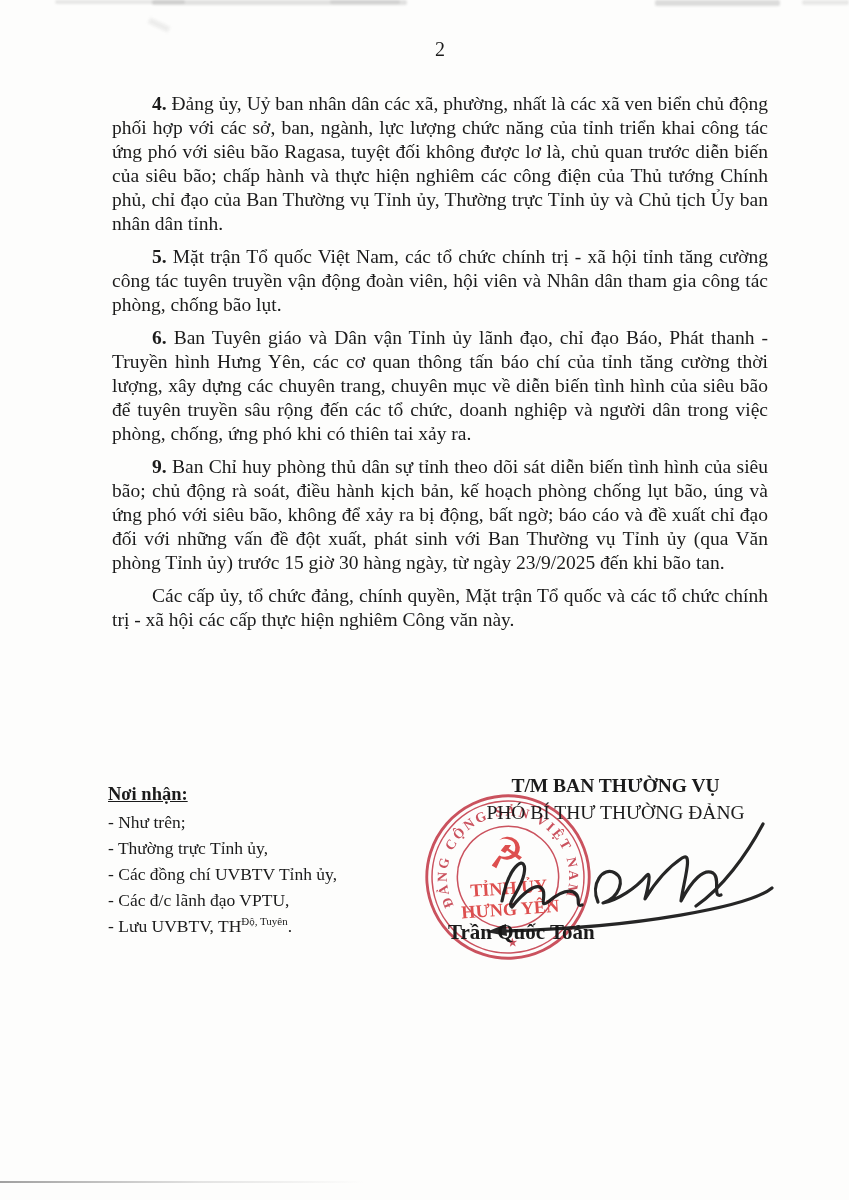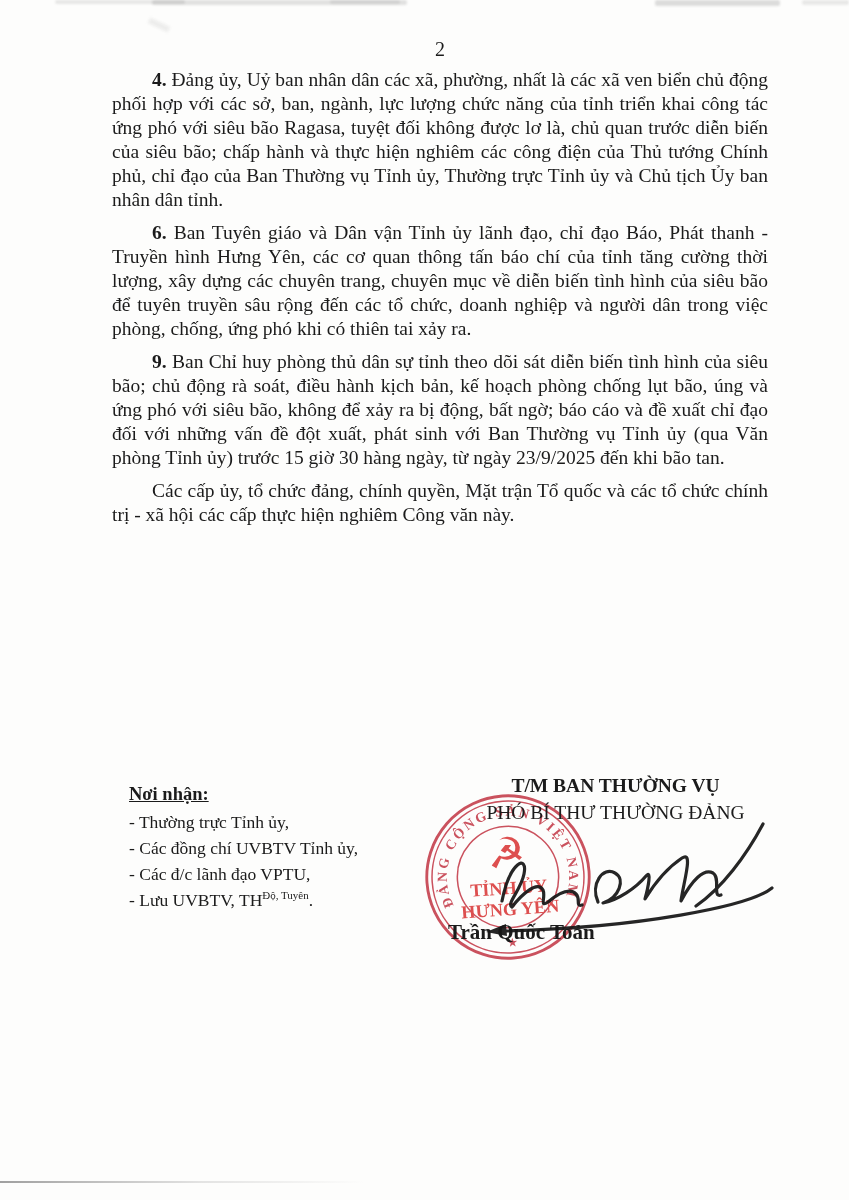--- a/index.html
+++ b/index.html
@@ -13,28 +13,28 @@
     font-family:"Liberation Serif","DejaVu Serif",serif;
     color:#1b1b1b;
   }
   
   .page-number{
     position:absolute;left:112px;top:38px;width:656px;
     text-align:center;font-size:20px;
   }
   
   .body-text{
-    position:absolute;left:112px;top:68px;width:656px;
+    position:absolute;left:112px;top:92px;width:656px;
     font-size:19.5px;line-height:24px;text-align:justify;
   }
   .body-text p{margin:0 0 9px 0;text-indent:40px;}
   .body-text p b{font-weight:bold;}
   
   .recipients{
-    position:absolute;left:129px;top:781px;width:300px;
+    position:absolute;left:108px;top:781px;width:300px;
     font-size:17.5px;line-height:26px;
   }
   .recipients .rh{font-weight:bold;text-decoration:underline;font-size:18.5px;margin-bottom:2px;}
   .recipients .ri{white-space:nowrap;}
   .recipients sup{font-size:11px;vertical-align:super;line-height:0;}
   
   .sig-head{
     position:absolute;left:448px;top:772px;width:335px;
     text-align:center;z-index:3;
   }
@@ -80,27 +80,29 @@
   <div class="artifact smudge sm3"></div>
   <div class="artifact smudge sm4"></div>
   <div class="artifact smudge sm5"></div>
   <div class="artifact corner-mark"></div>
   <div class="artifact bottom-line"></div>
 
   <div class="page-number">2</div>
 
   <main class="body-text">
     <p><b>4.</b><span> Đảng ủy, Uỷ ban nhân dân các xã, phường, nhất là các xã ven biển chủ động phối hợp với các sở, ban, ngành, lực lượng chức năng của tỉnh triển khai công tác ứng phó với siêu bão Ragasa, tuyệt đối không được lơ là, chủ quan trước diễn biến của siêu bão; chấp hành và thực hiện nghiêm các công điện của Thủ tướng Chính phủ, chỉ đạo của Ban Thường vụ Tỉnh ủy, Thường trực Tỉnh ủy và Chủ tịch Ủy ban nhân dân tỉnh.</span></p>
+    <p><b>5.</b><span> Mặt trận Tổ quốc Việt Nam, các tổ chức chính trị - xã hội tỉnh tăng cường công tác tuyên truyền vận động đoàn viên, hội viên và Nhân dân tham gia công tác phòng, chống bão lụt.</span></p>
     <p><b>6.</b><span> Ban Tuyên giáo và Dân vận Tỉnh ủy lãnh đạo, chỉ đạo Báo, Phát thanh - Truyền hình Hưng Yên, các cơ quan thông tấn báo chí của tỉnh tăng cường thời lượng, xây dựng các chuyên trang, chuyên mục về diễn biến tình hình của siêu bão để tuyên truyền sâu rộng đến các tổ chức, doanh nghiệp và người dân trong việc phòng, chống, ứng phó khi có thiên tai xảy ra.</span></p>
     <p><b>9.</b><span> Ban Chỉ huy phòng thủ dân sự tỉnh theo dõi sát diễn biến tình hình của siêu bão; chủ động rà soát, điều hành kịch bản, kế hoạch phòng chống lụt bão, úng và ứng phó với siêu bão, không để xảy ra bị động, bất ngờ; báo cáo và đề xuất chỉ đạo đối với những vấn đề đột xuất, phát sinh với Ban Thường vụ Tỉnh ủy (qua Văn phòng Tỉnh ủy) trước 15 giờ 30 hàng ngày, từ ngày 23/9/2025 đến khi bão tan.</span></p>
     <p><span>Các cấp ủy, tổ chức đảng, chính quyền, Mặt trận Tổ quốc và các tổ chức chính trị - xã hội các cấp thực hiện nghiêm Công văn này.</span></p>
   </main>
 
   <section class="recipients">
     <div class="rh">Nơi nhận:</div>
+    <div class="ri">- Như trên;</div>
     <div class="ri">- Thường trực Tỉnh ủy,</div>
     <div class="ri">- Các đồng chí UVBTV Tỉnh ủy,</div>
     <div class="ri">- Các đ/c lãnh đạo VPTU,</div>
     <div class="ri"><span>- Lưu UVBTV, TH</span><sup>Độ, Tuyên</sup><span>.</span></div>
   </section>
 
   <section class="sig-head">
     <div class="sig-authority">T/M BAN THƯỜNG VỤ</div>
     <div class="sig-title">PHÓ BÍ THƯ THƯỜNG ĐẢNG</div>
   </section>

